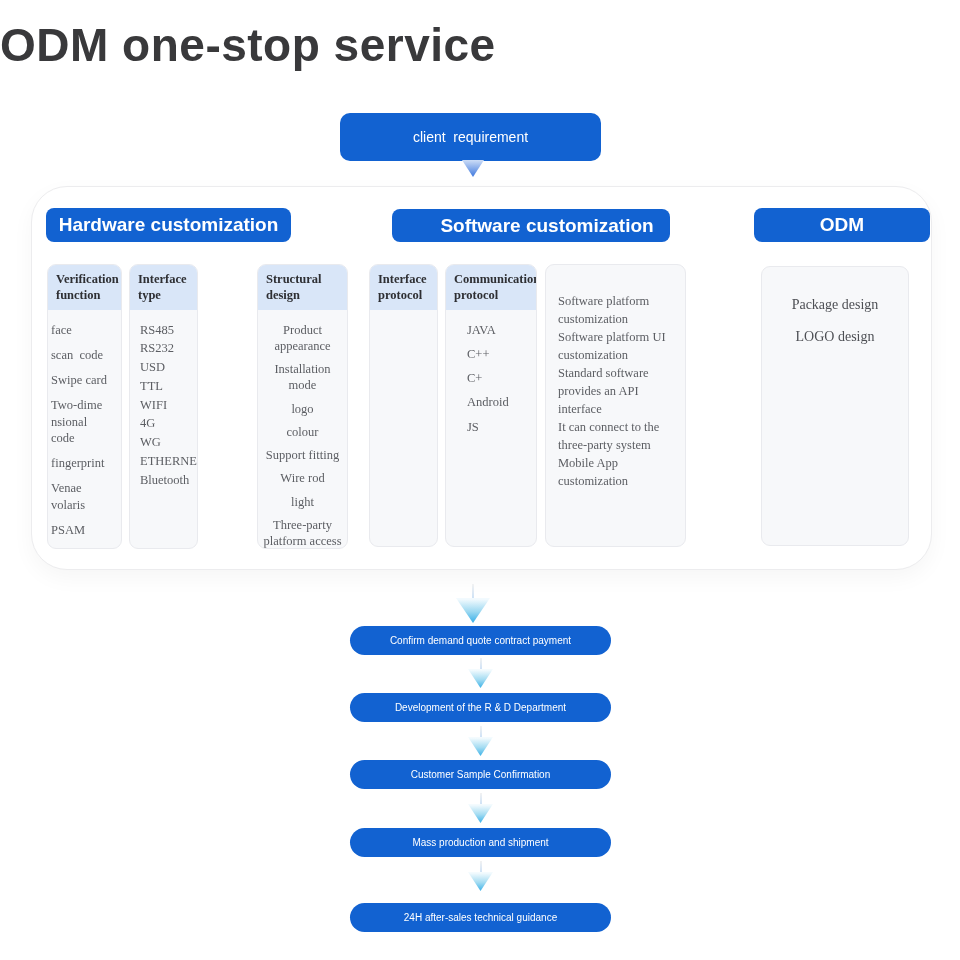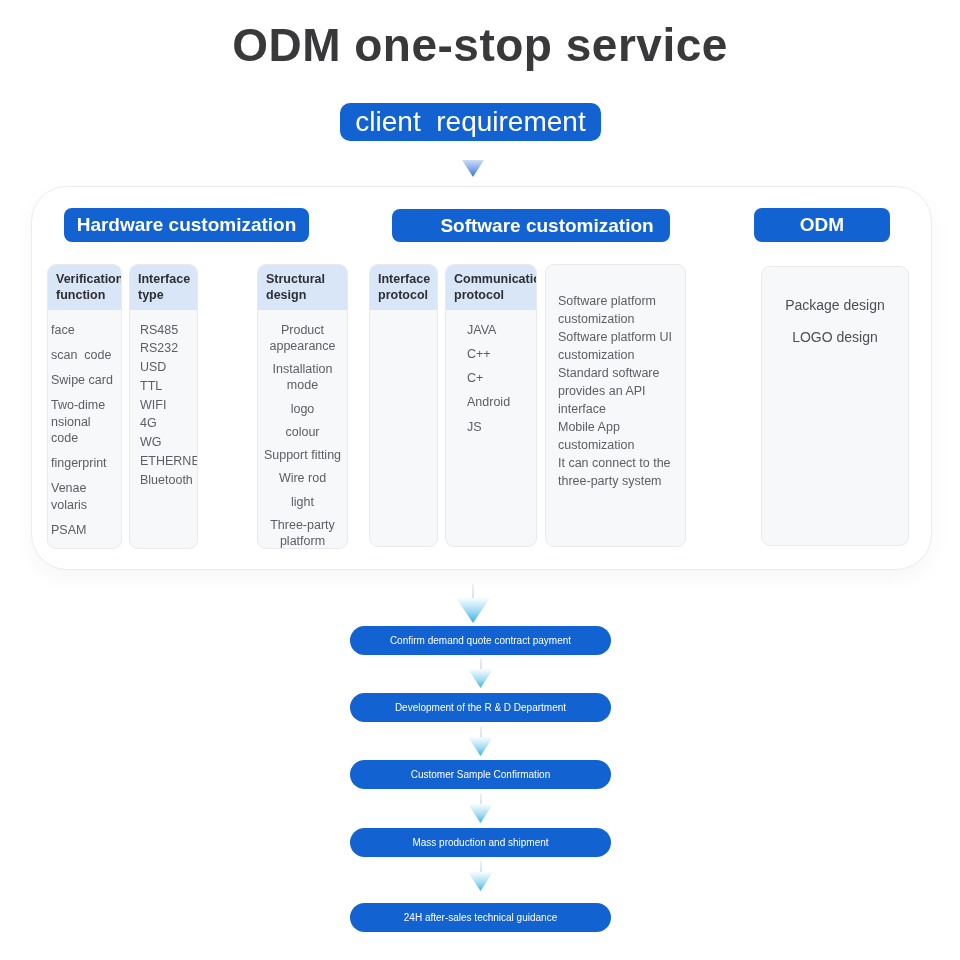--- a/index.html
+++ b/index.html
@@ -10,30 +10,30 @@
     --title-color:#39393b;
     --body-text:#5c5e63;
   }
   *{margin:0;padding:0;box-sizing:border-box;}
   html,body{background:#ffffff;}
   body{
     width:960px;height:960px;position:relative;overflow:hidden;
     font-family:"Liberation Sans","DejaVu Sans",sans-serif;
   }
   .page-title{
-    position:absolute;top:18px;left:0;width:960px;text-align:center;
+    position:absolute;top:18px;left:0;width:960px;
     font-size:46px;font-weight:700;letter-spacing:.5px;color:var(--title-color);
   }
   .pill-btn{
     position:absolute;background:var(--accent);color:#fff;
     display:flex;align-items:center;justify-content:center;
   }
   .client-btn{
-    left:340px;top:103px;width:261px;height:38px;border-radius:10px;
-    font-size:28px;white-space:pre;
+    left:340px;top:113px;width:261px;height:48px;border-radius:10px;
+    font-size:14px;white-space:pre;
   }
   
   .arrow{position:absolute;display:flex;flex-direction:column;align-items:center;}
   .arrow .stem{width:2px;background:linear-gradient(180deg,#f2f2f2,#cfe2f6);}
   .arrow .head{clip-path:polygon(0 0,100% 0,50% 100%);}
   .arrow-top{left:462px;top:160px;}
   .arrow-top .head{width:22px;height:17px;background:linear-gradient(180deg,#cdddf6,#3e78de);}
   .arrow-big{left:456px;top:584px;}
   .arrow-big .stem{height:14px;}
   .arrow-big .head{width:34px;height:25px;background:linear-gradient(180deg,#f2fafe 5%,#9bd8f1 55%,#35aee8);}
@@ -46,26 +46,26 @@
   
   .panel{
     position:absolute;left:31px;top:186px;width:901px;height:384px;
     background:#fff;border:1px solid #ececee;border-radius:36px;
     box-shadow:0 8px 22px rgba(0,0,0,.04);
   }
   .section-header{
     position:absolute;background:var(--accent);border-radius:8px;color:#fff;
     font-weight:700;font-size:19px;display:flex;align-items:center;justify-content:center;
   }
-  .hdr-hardware{left:14px;top:21px;width:245px;height:34px;margin-left:18px;}
+  .hdr-hardware{left:14px;top:21px;width:245px;height:34px;}
   .hdr-software{left:360px;top:22px;width:278px;height:33px;padding-left:32px;}
-  .hdr-odm{left:722px;top:21px;width:136px;height:34px;}
+  .hdr-odm{left:722px;top:21px;width:176px;height:34px;}
   .card{
     position:absolute;background:var(--card-bg);border:1px solid var(--card-border);
-    border-radius:9px;overflow:hidden;font-size:12.5px;color:var(--body-text);
+    border-radius:9px;overflow:hidden;font-size:12.5px;color:var(--body-text);font-family:Liberation Serif, serif;
   }
   .card-header{
     background:var(--card-header-bg);padding:6px 8px;font-weight:700;
     color:#2e2f33;line-height:1.3;
   }
   .card-body{padding:12px 0;line-height:1.3;}
   .item{white-space:pre-wrap;}
   .card1{left:15px;top:77px;width:75px;height:285px;}
   .card1 .item{text-align:left;margin-bottom:9px;padding:0 3px;}
   .card2{left:97px;top:77px;width:69px;height:285px;}
@@ -165,22 +165,22 @@
       <div class="item">Android</div>
       <div class="item">JS</div>
     </div>
   </div>
 
   <div class="card card6">
     <div class="card-body">
       <div class="note">Software platform customization</div>
       <div class="note">Software platform UI customization</div>
       <div class="note">Standard software provides an API interface</div>
+      <div class="note">It can connect to the three-party system</div>
       <div class="note">Mobile App customization</div>
-      <div class="note">It can connect to the three-party system</div>
     </div>
   </div>
 
   <div class="card card7">
     <div class="card-body">
       <div class="item">Package design</div>
       <div class="item">LOGO design</div>
     </div>
   </div>
 

